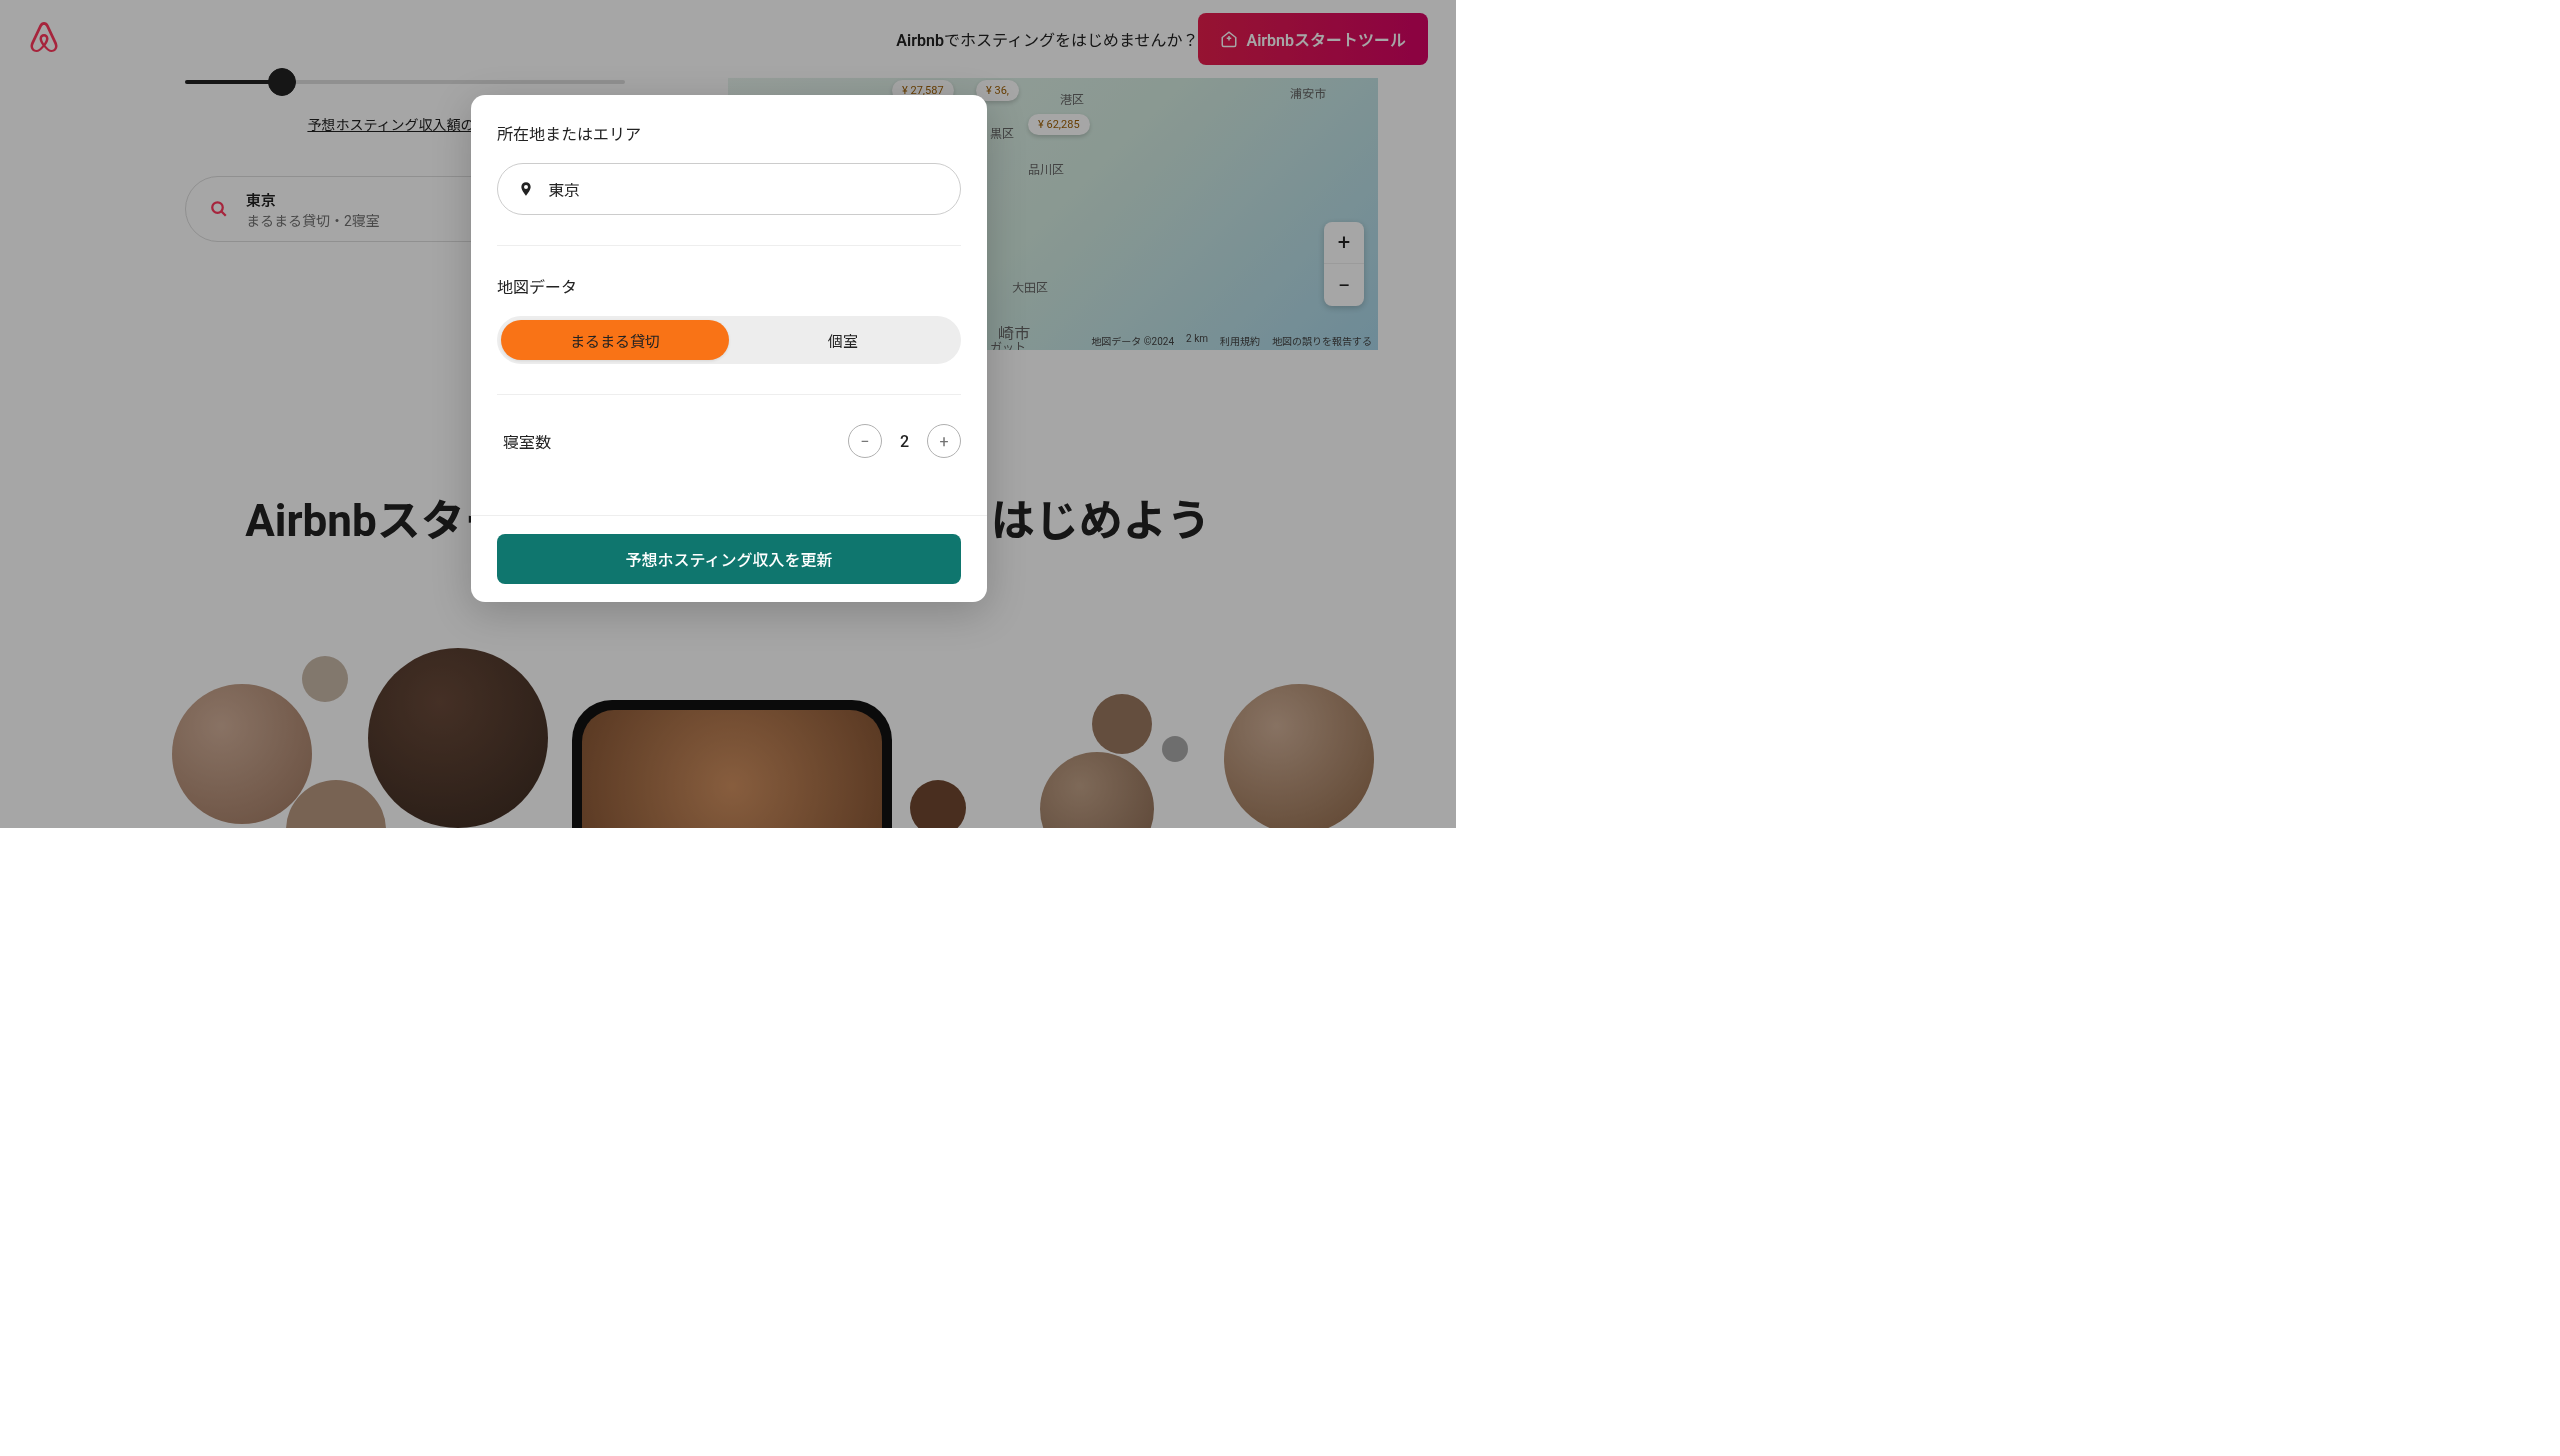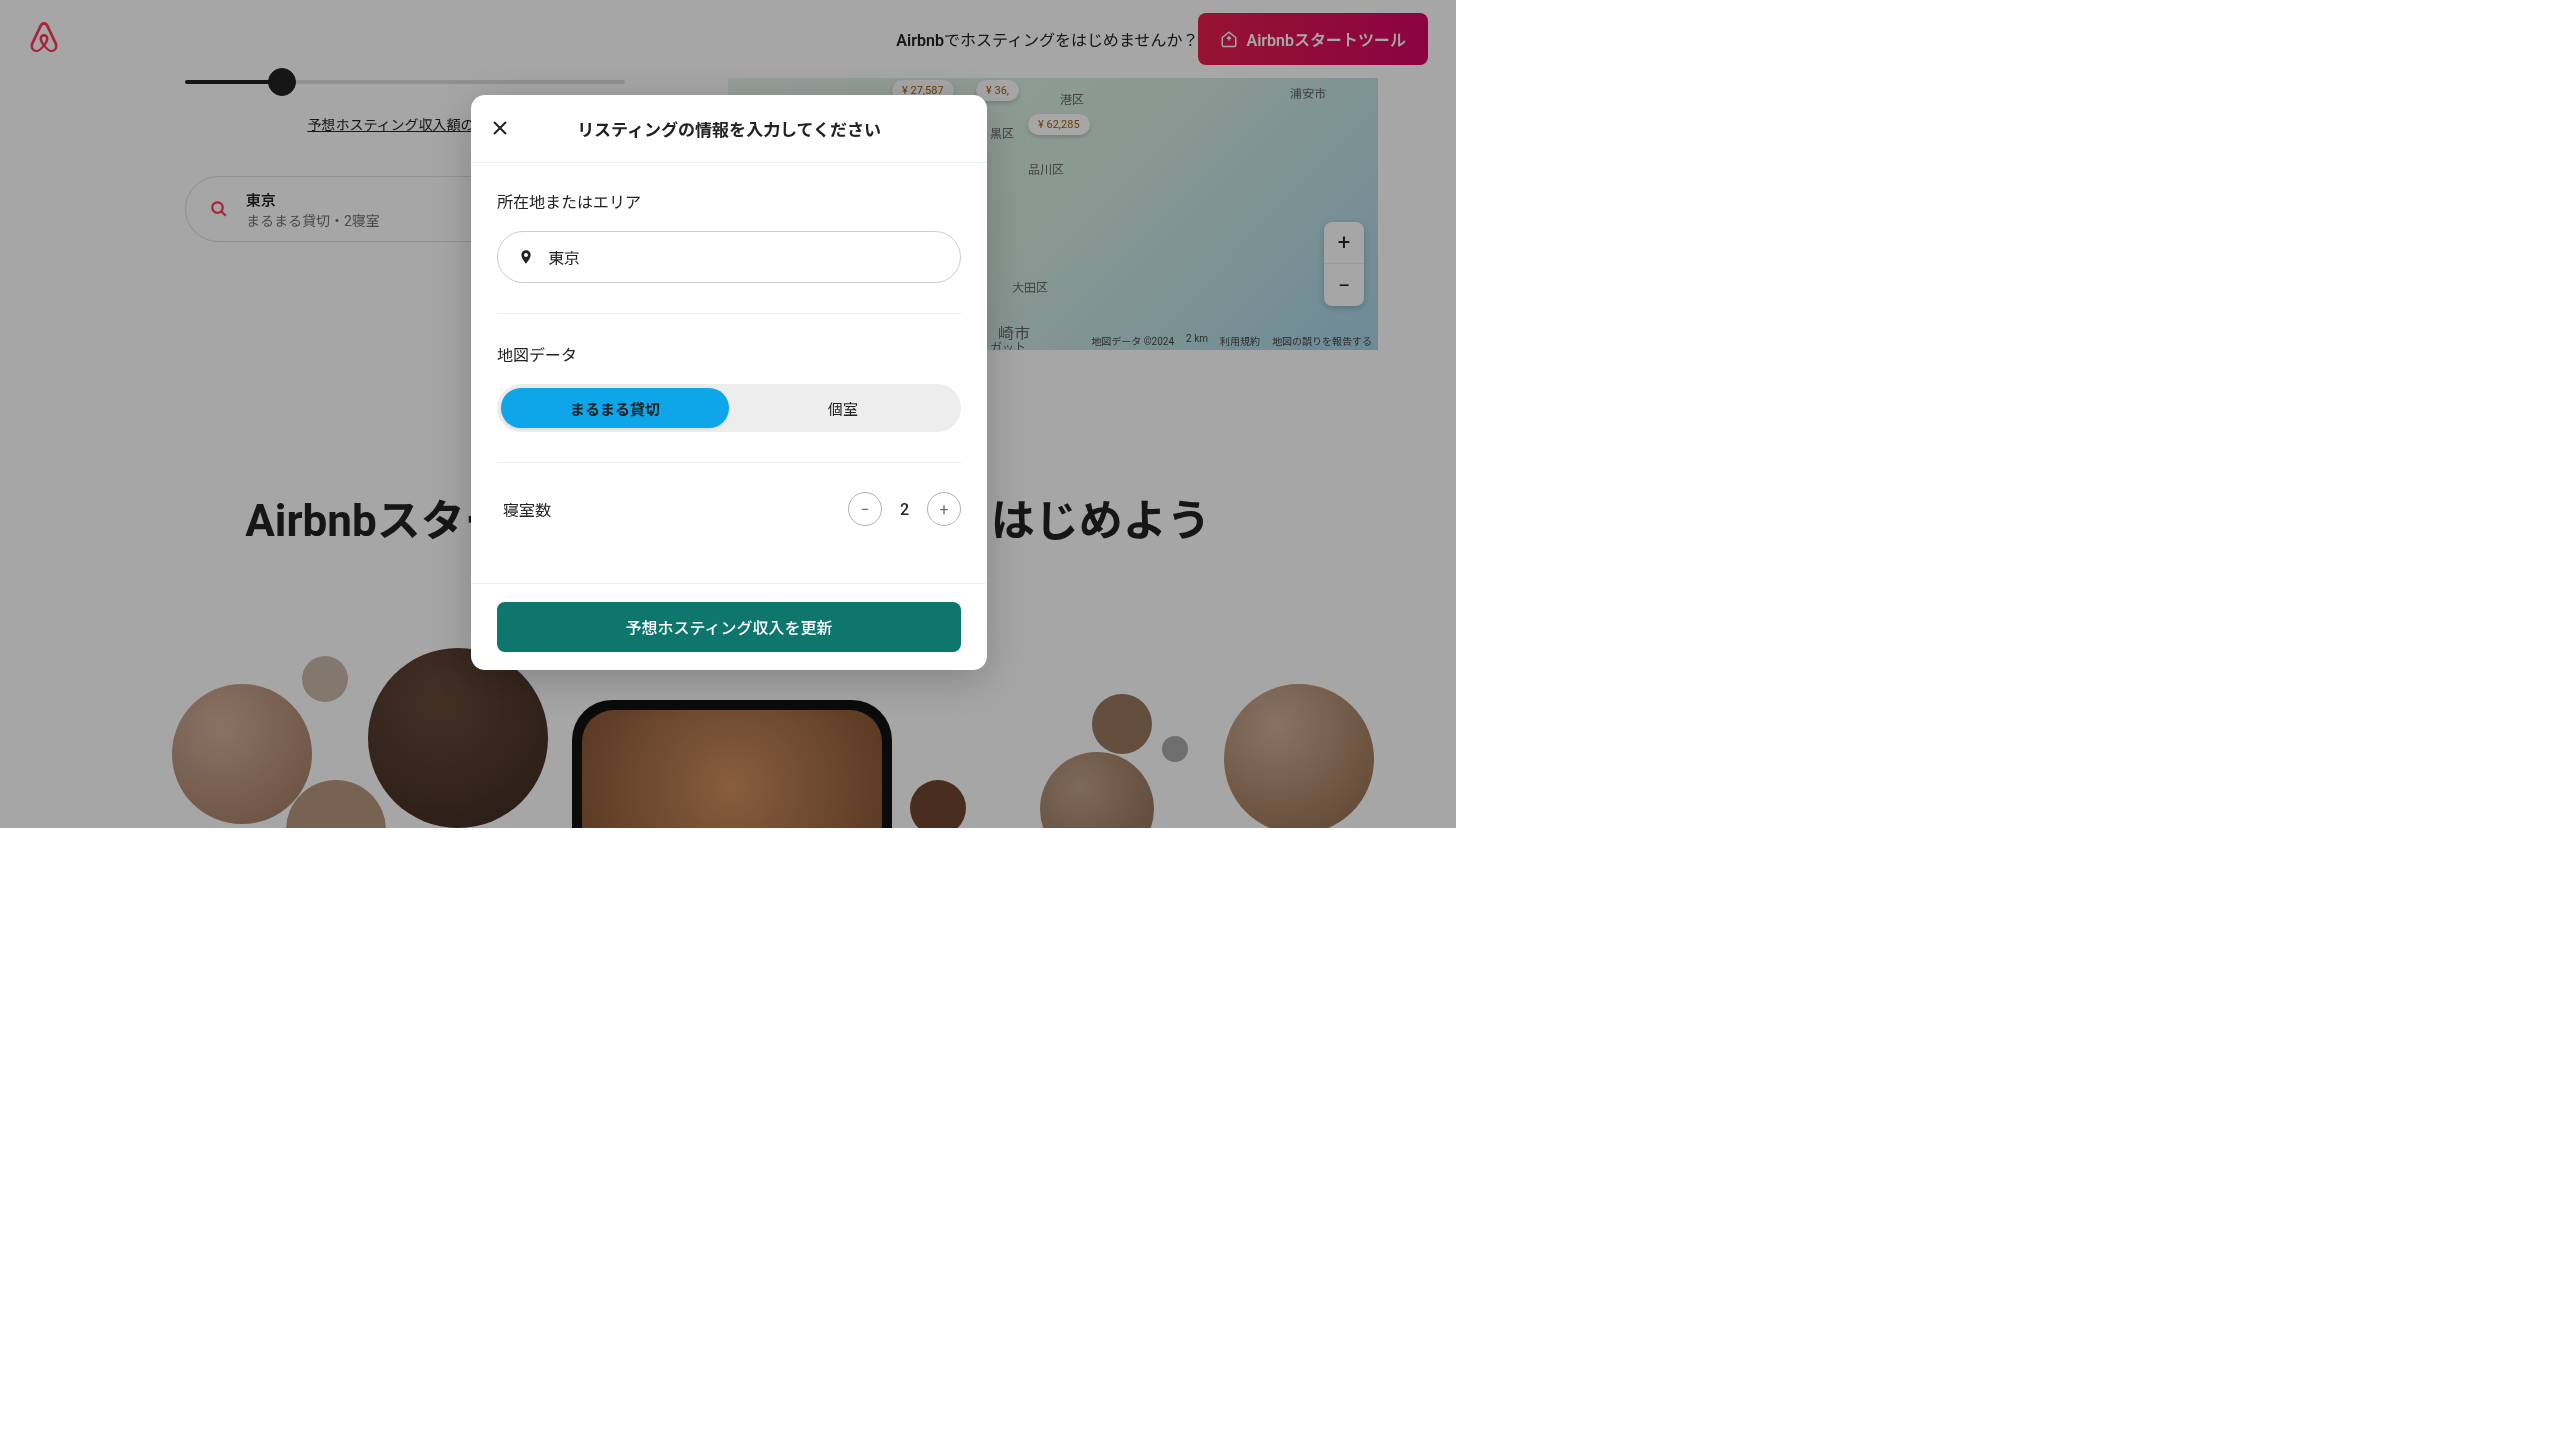--- a/index.html
+++ b/index.html
@@ -51,21 +51,21 @@
 .modal-title{font-size:17px;font-weight:700;color:#222}
 .modal-body{padding:26px}
 .section{border-bottom:1px solid #eee;padding-bottom:30px;margin-bottom:28px}
 .section:last-of-type{border-bottom:none;margin-bottom:0}
 .sec-label{font-size:16px;color:#222;margin-bottom:18px}
 .loc-input{width:100%;height:52px;border:1px solid #ccc;border-radius:30px;display:flex;align-items:center;padding:0 20px;gap:14px}
 .loc-input svg{width:16px;height:20px;flex-shrink:0}
 .loc-input span{font-size:16px;color:#222}
 .seg{width:100%;height:48px;background:#ededed;border-radius:30px;display:flex;padding:4px}
 .seg-item{flex:1;display:flex;align-items:center;justify-content:center;font-size:15px;color:#222;border-radius:26px;cursor:pointer}
-.seg-item.active{background:#0ea5e9;font-weight:700;box-shadow:0 1px 3px rgba(0,0,0,0.1)}
+.seg-item.active{background:#f97316;font-weight:400;box-shadow:0 1px 3px rgba(0,0,0,0.1)}
 .counter{display:flex;align-items:center;justify-content:space-between}
 .counter-ctrl{display:flex;align-items:center;gap:18px}
 .counter-btn{width:34px;height:34px;border:1px solid #b0b0b0;border-radius:50%;background:#fff;display:flex;align-items:center;justify-content:center;font-size:16px;color:#717171;cursor:pointer}
 .counter-val{font-size:16px;color:#222;font-weight:500}
 .modal-foot{border-top:1px solid #eee;padding:18px 26px}
 .submit{width:100%;height:50px;background:#0f766e;color:#fff;border:none;border-radius:8px;font-size:16px;font-weight:500;cursor:pointer}
 </style>
 </head>
 <body>
 
@@ -144,28 +144,20 @@
 <div class="bubble" style="width:26px;height:26px;top:736px;left:1162px;background:#aaa"></div>
 <div class="bubble" style="width:60px;height:60px;top:694px;left:1092px;background:#9a7860"></div>
 <div class="bubble" style="width:150px;height:150px;top:684px;left:1224px;background:radial-gradient(circle at 35% 28%,#d0b098,#906848)"></div>
 <div style="position:absolute;top:700px;left:572px;width:320px;height:200px;background:#111;border-radius:40px 40px 0 0;z-index:4">
   <div style="position:absolute;inset:10px 10px 0 10px;border-radius:32px 32px 0 0;background:radial-gradient(circle at 50% 40%,#d09060,#805030)"></div>
 </div>
 
 <div class="backdrop"></div>
 
 <div class="modal">
-  <div class="modal-head">
-    <button class="close">
-      <svg width="14" height="14" viewBox="0 0 14 14">
-          <path d="M1 1l12 12M13 1L1 13" stroke="#222" stroke-width="2"></path>
-        </svg>
-    </button>
-    <div class="modal-title">リスティングの情報を入力してください</div>
-  </div>
   <div class="modal-body">
     <div class="section">
       <div class="sec-label">所在地またはエリア</div>
       <div class="loc-input">
         <svg viewBox="0 0 24 24" fill="#222">
             <path d="M12 2C8 2 5 5 5 9c0 5 7 13 7 13s7-8 7-13c0-4-3-7-7-7zm0 10a3 3 0 110-6 3 3 0 010 6z"></path>
           </svg>
         <span>東京</span>
       </div>
     </div>

